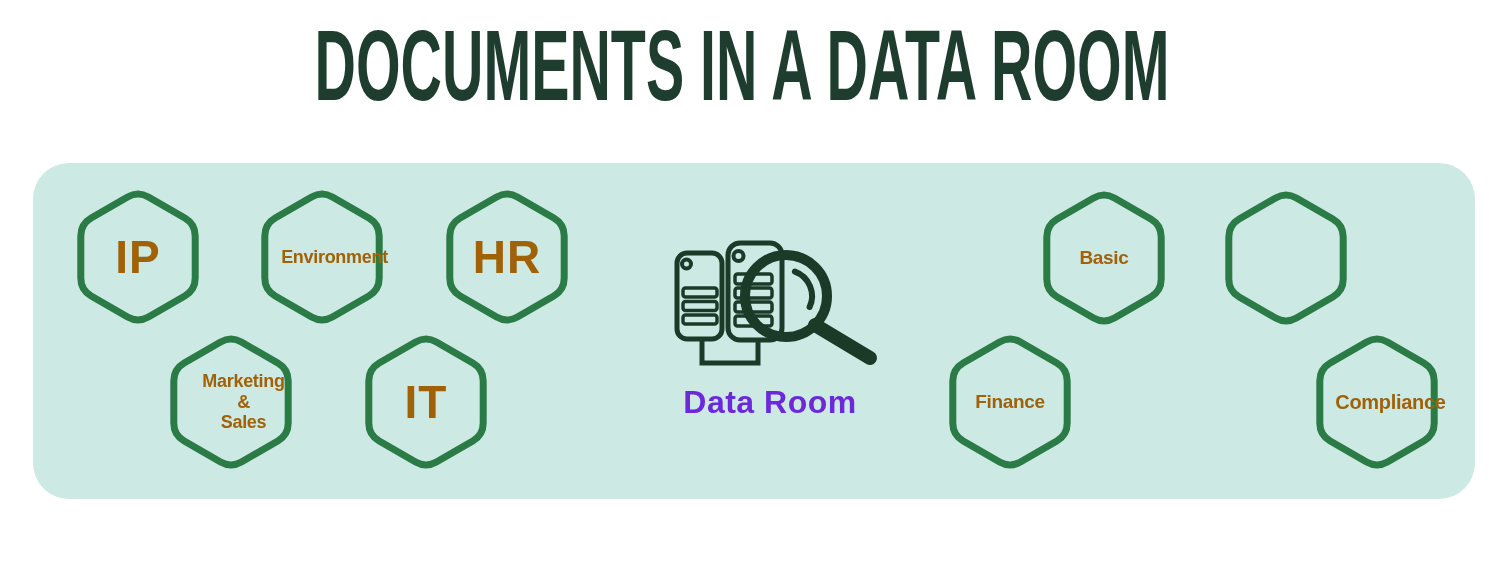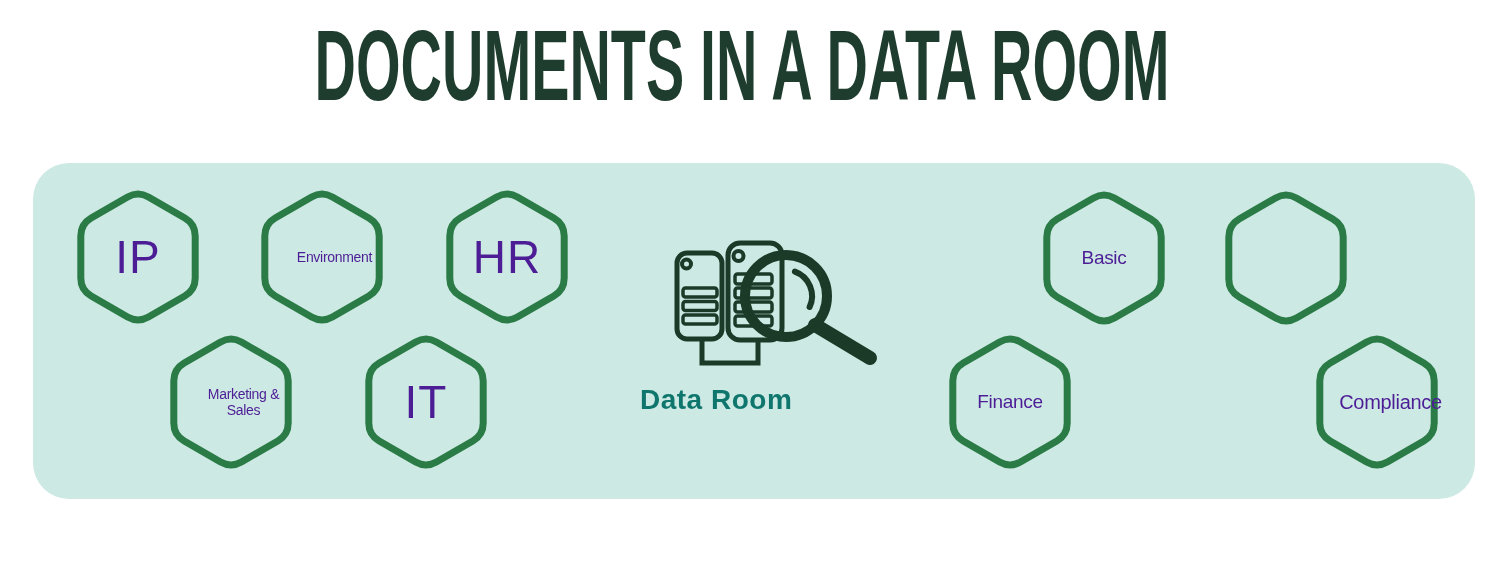--- a/index.html
+++ b/index.html
@@ -11,30 +11,30 @@
   .panel{
     position:absolute;left:33px;top:163px;width:1442px;height:336px;
     background:#cde9e4;border-radius:36px;
   }
   .hex{position:absolute;width:124px;height:140px;}
   .hex svg{position:absolute;left:0;top:0;}
   .hex-label{
     position:absolute;left:8px;top:8px;right:8px;bottom:8px;
     display:flex;align-items:center;justify-content:center;
     text-align:center;white-space:pre-line;line-height:1.15;
-    color:#4c1d95;font-weight:normal;letter-spacing:-0.3px;
+    color:#a16207;font-weight:bold;letter-spacing:-0.3px;
   }
   .lg{font-size:46px;letter-spacing:1px;}
   .md{font-size:19px;}
-  .sm{font-size:14px;margin-left:25px;}
+  .sm{font-size:18px;margin-left:25px;}
   .smw{font-size:20px;margin-left:27px;}
   .dataroom-icon{position:absolute;left:650px;top:232px;}
   .dataroom-label{
     position:absolute;left:640px;top:384px;width:260px;
-    text-align:left;font-size:28px;font-weight:bold;color:#0f766e;
+    text-align:center;font-size:32px;font-weight:bold;color:#6d28d9;
     letter-spacing:0.5px;
   }
 </style>
 </head>
 <body>
 
 <div class="stage">
 
   <svg class="title-svg" width="1500" height="115">
     <text x="742" y="100" text-anchor="middle" textLength="855" lengthAdjust="spacingAndGlyphs" font-family="Liberation Sans, sans-serif" font-weight="bold" font-size="100" fill="#1e3d2e">DOCUMENTS IN A DATA ROOM</text>

